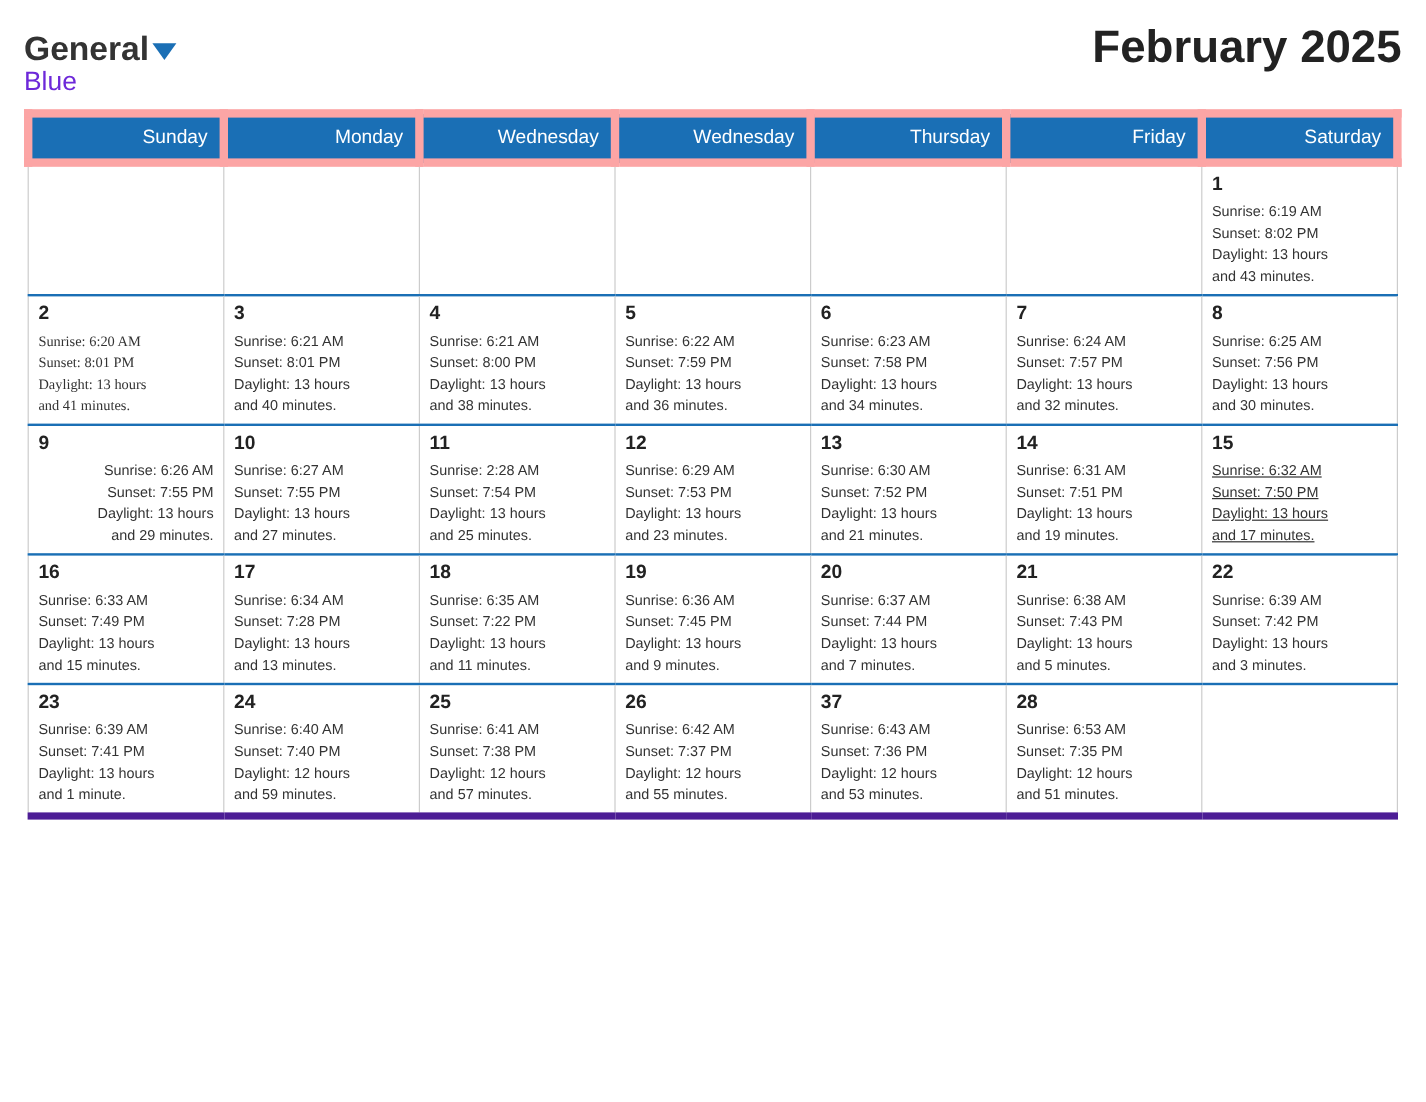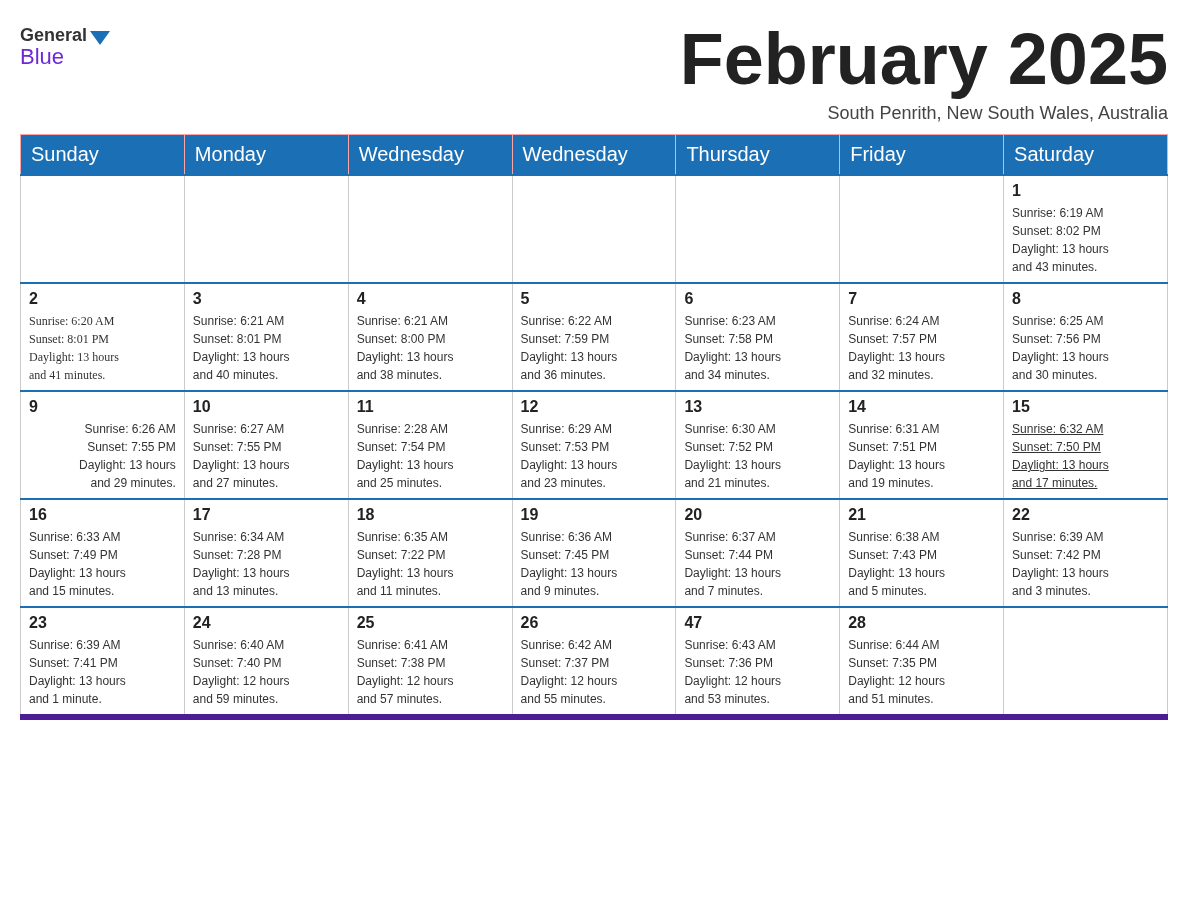--- a/index.html
+++ b/index.html
@@ -16,21 +16,21 @@
       align-items: flex-start;
       margin-bottom: 10px;
     }
     .logo {
       display: flex;
       flex-direction: column;
       align-items: flex-start;
       padding-top: 5px;
     }
     .logo-general {
-      font-size: 18px;
+      font-size: 28px;
       font-weight: bold;
       color: #333;
       display: flex;
       align-items: center;
     }
     .logo-arrow {
       width: 0;
       height: 0;
       border-left: 10px solid transparent;
       border-right: 10px solid transparent;
@@ -43,43 +43,43 @@
       font-size: 22px;
       font-weight: normal;
       color: #6d28d9;
       margin-top: -2px;
       text-align: center;
     }
     .title-area {
       text-align: right;
     }
     .month-title {
-      font-size: 72px;
+      font-size: 38px;
       font-weight: bold;
       color: #222;
       line-height: 1.1;
     }
     .location {
       font-size: 18px;
       color: #444;
       margin-top: 4px;
     }
     .calendar {
       width: 100%;
       border-collapse: collapse;
       margin-top: 10px;
     }
     .calendar th {
       background: #1a6fb5;
       color: #fff;
       padding: 8px 10px;
-      text-align: left;
-      font-size: 20px;
+      text-align: right;
+      font-size: 16px;
       font-weight: normal;
-      border: 1px solid #fca5a5;
+      border: 7px solid #fca5a5;
     }
     .calendar td {
       vertical-align: top;
       padding: 6px 8px;
       border: 1px solid #ccc;
       width: 14.28%;
       min-height: 100px;
       background: #fff;
     }
     .calendar tr td {
@@ -112,21 +112,20 @@
 <div class="header">
   <div class="logo">
     <div class="logo-general">
       <span>General</span>
         <span class="logo-arrow"></span>
     </div>
     <div class="logo-blue">Blue</div>
   </div>
   <div class="title-area">
     <div class="month-title">February 2025</div>
-    <div class="location">South Penrith, New South Wales, Australia</div>
   </div>
 </div>
 
 <table class="calendar">
   <thead>
     <tr>
       <th><span>Sunday</span></th>
       <th><span>Monday</span></th>
       <th><span>Wednesday</span></th>
       <th><span>Wednesday</span></th>
@@ -327,29 +326,29 @@
 and 57 minutes.</div>
         </td>
         <td>
           <div class="day-num">26</div>
           <div class="day-info" style="white-space: pre-line;">Sunrise: 6:42 AM
 Sunset: 7:37 PM
 Daylight: 12 hours
 and 55 minutes.</div>
         </td>
         <td>
-          <div class="day-num">47</div>
+          <div class="day-num">37</div>
           <div class="day-info" style="white-space: pre-line;">Sunrise: 6:43 AM
 Sunset: 7:36 PM
 Daylight: 12 hours
 and 53 minutes.</div>
         </td>
         <td>
           <div class="day-num">28</div>
-          <div class="day-info" style="white-space: pre-line;">Sunrise: 6:44 AM
+          <div class="day-info" style="white-space: pre-line;">Sunrise: 6:53 AM
 Sunset: 7:35 PM
 Daylight: 12 hours
 and 51 minutes.</div>
         </td>
         <td class="empty-cell"></td>
       </tr>
     </tbody>
 </table>
 
 </body></html>

